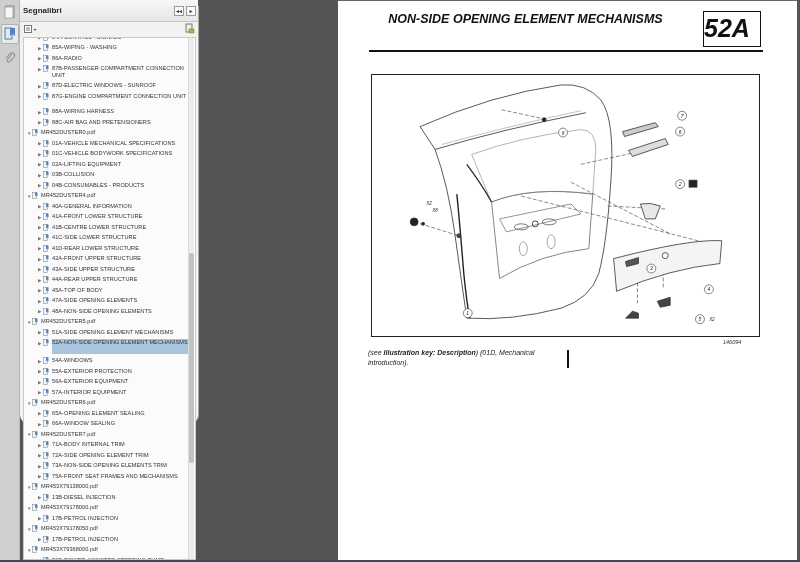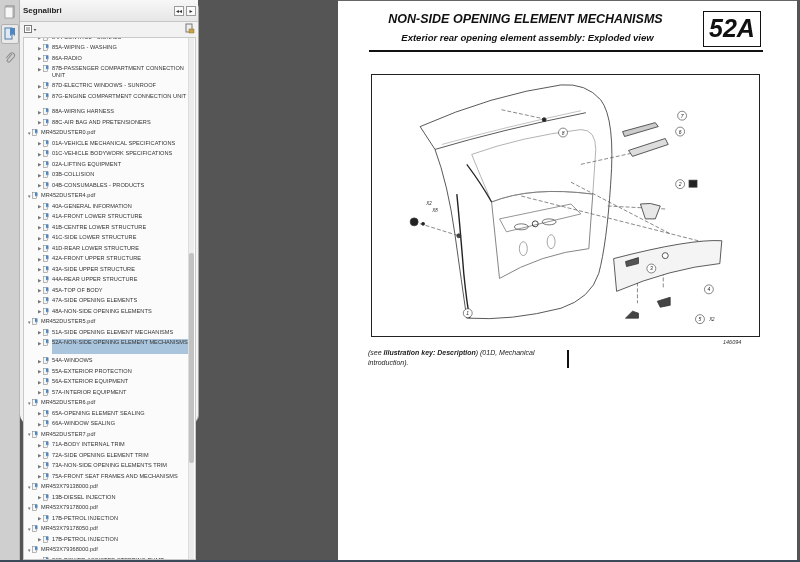--- a/index.html
+++ b/index.html
@@ -29,21 +29,21 @@
   .node.l1 { padding-left: 14px; }
   .node.sel .lbl { background: #a9c5dd; padding-bottom: 8px; margin-right: -6px; }
   .gap { height: 5px; }
   .scrollbar { position: absolute; right: 1px; top: 0; width: 6px; height: 100%; background: #ededed; border-left: 1px solid #dcdcdc; }
   .thumb { position: absolute; left: 0; top: 215px; width: 5px; height: 210px; background: #c2c2c2; border-radius: 2px; }
 
   
   .page { position: absolute; left: 338px; top: 0; width: 459px; height: 560px; background: #ffffff; border-top: 1px solid #666; font-style: italic; }
   .doc-title { position: absolute; left: 40px; top: 11px; width: 295px; text-align: center; font-size: 12.5px; font-weight: bold; color: #111; }
   .doc-sub { position: absolute; left: 32px; top: 31px; width: 315px; text-align: center; font-size: 9.5px; font-weight: bold; color: #111; }
-  .code-box { position: absolute; left: 365px; top: 10px; width: 58px; height: 36px; border: 1.5px solid #111; font-size: 25px; font-weight: bold; text-align: center; line-height: 33px; color: #111; }
+  .code-box { position: absolute; left: 365px; top: 10px; width: 58px; height: 36px; border: 1.5px solid #111; font-size: 25px; font-weight: bold; line-height: 33px; color: #111; }
   .hr { position: absolute; left: 31px; top: 49px; width: 394px; height: 2px; background: #111; }
   .fig { position: absolute; left: 33px; top: 73px; width: 389px; height: 263px; border: 1.5px solid #222; }
   .fig svg { width: 100%; height: 100%; }
   .fig-no { position: absolute; left: 385px; top: 338px; font-size: 5.5px; color: #333; }
   .caption { position: absolute; left: 30px; top: 347px; width: 190px; font-size: 7px; line-height: 9.5px; color: #222; }
   .caption b { font-weight: bold; }
   .cbar { position: absolute; left: 229px; top: 349px; width: 1.5px; height: 18px; background: #111; }
   .taskbar { position: absolute; left: 0; top: 560px; width: 800px; height: 2px; background: #3c4a5c; }
 </style>
 </head>
@@ -491,21 +491,20 @@
           </div>
         </div>
       <div class="scrollbar">
         <div class="thumb"></div>
       </div>
     </div>
   </div>
 
   <div class="page">
     <div class="doc-title">NON-SIDE OPENING ELEMENT MECHANISMS</div>
-    <div class="doc-sub">Exterior rear opening element assembly: Exploded view</div>
     <div class="code-box">52A</div>
     <div class="hr"></div>
 
     <div class="fig">
       <svg viewBox="0 0 389 263">
         <g fill="none" stroke="#444" stroke-width="0.9">
 
           <path d="M48 52 Q120 20 190 10 Q215 8 230 25 Q245 45 240 110 Q236 170 228 200 Q220 225 190 235 Q140 248 95 245 Q90 210 83 160 Q76 110 63 75 Z"></path>
           <path d="M63 75 Q130 55 215 38"></path>
           <path d="M70 70 Q135 52 210 36" stroke="#bbb"></path>

